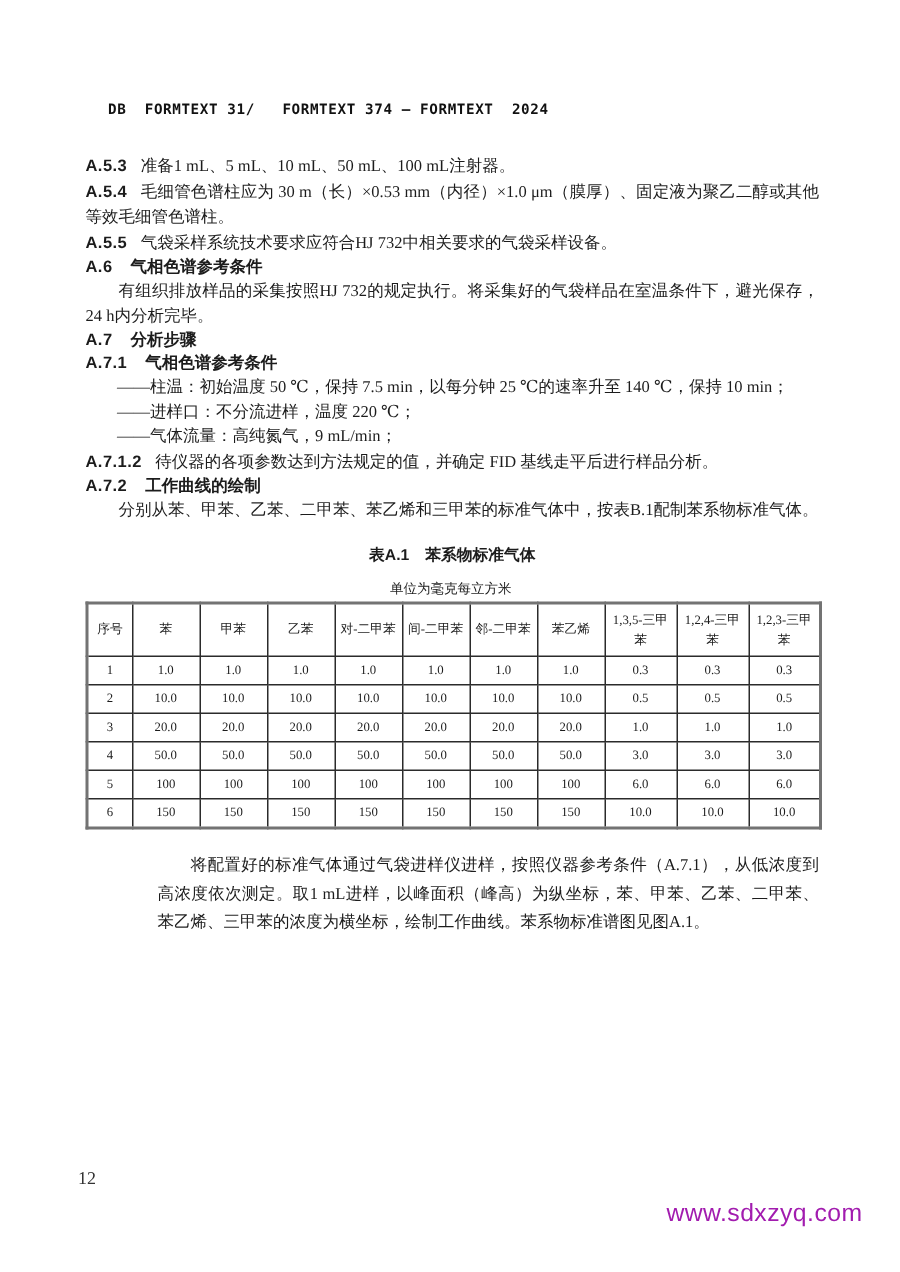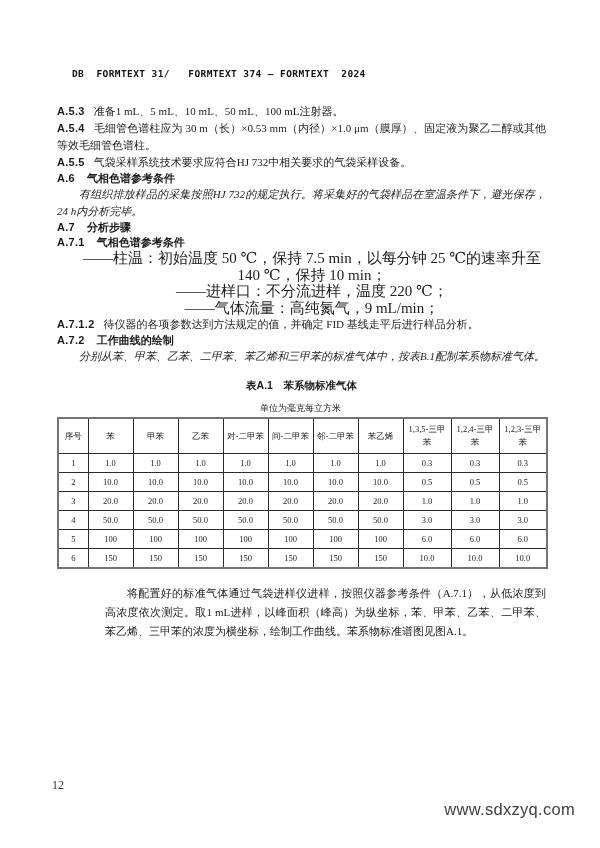--- a/index.html
+++ b/index.html
@@ -24,24 +24,24 @@
     font-weight:bold;margin-right:9px;letter-spacing:0.3px;
   }
   .mt10{margin-top:24px;} .mt12{margin-top:12px;} .mt8{margin-top:8px;}
 
   .heading{
     font-family:"Liberation Sans","DejaVu Sans",sans-serif;
     font-weight:bold;font-size:11px;line-height:15px;margin:0;
   }
   .heading .clause-no{margin-right:12px;}
 
-  .para{font-size:11px;line-height:17px;margin:0;text-indent:2em;text-align:justify;font-style:italic;}
+  .para{font-size:11px;line-height:17px;margin:0;text-indent:2em;text-align:justify;}
 
   .dash-list{margin:0;padding:0 0 0 21px;list-style:none;}
-  .dash-list li{font-size:15px;line-height:16.5px;text-align:center;}
+  .dash-list li{font-size:11px;line-height:16.5px;}
 
   .table-title{
     font-family:"Liberation Sans","DejaVu Sans",sans-serif;
     font-weight:bold;font-size:10.5px;text-align:center;margin:14px 0 0 0;
   }
   .unit-note{font-size:9px;text-align:center;margin:9px 2px 2px 0;}
 
   table.std{
     border-collapse:collapse;width:489px;table-layout:fixed;
     border:2px solid #737373;
@@ -56,21 +56,21 @@
   th.nowrap{white-space:nowrap;}
 
   .closing{font-size:11px;line-height:19px;margin-top:15px;text-indent:2em;text-align:justify;margin-left:48px;}
 
   .page-number{
     position:absolute;left:52px;top:778px;font-size:12px;color:#333;
   }
   .watermark{
     position:absolute;right:25px;top:800px;
     font-family:"Liberation Sans","DejaVu Sans",sans-serif;
-    font-size:16.5px;color:#404040;letter-spacing:0.3px;
+    font-size:16.5px;color:#a21caf;letter-spacing:0.3px;
   }
 </style>
 </head>
 <body>
 
 <div class="page">
   <div class="content">
 
     <div class="doc-header">DB  FORMTEXT 31/   FORMTEXT 374 — FORMTEXT  2024</div>
 

